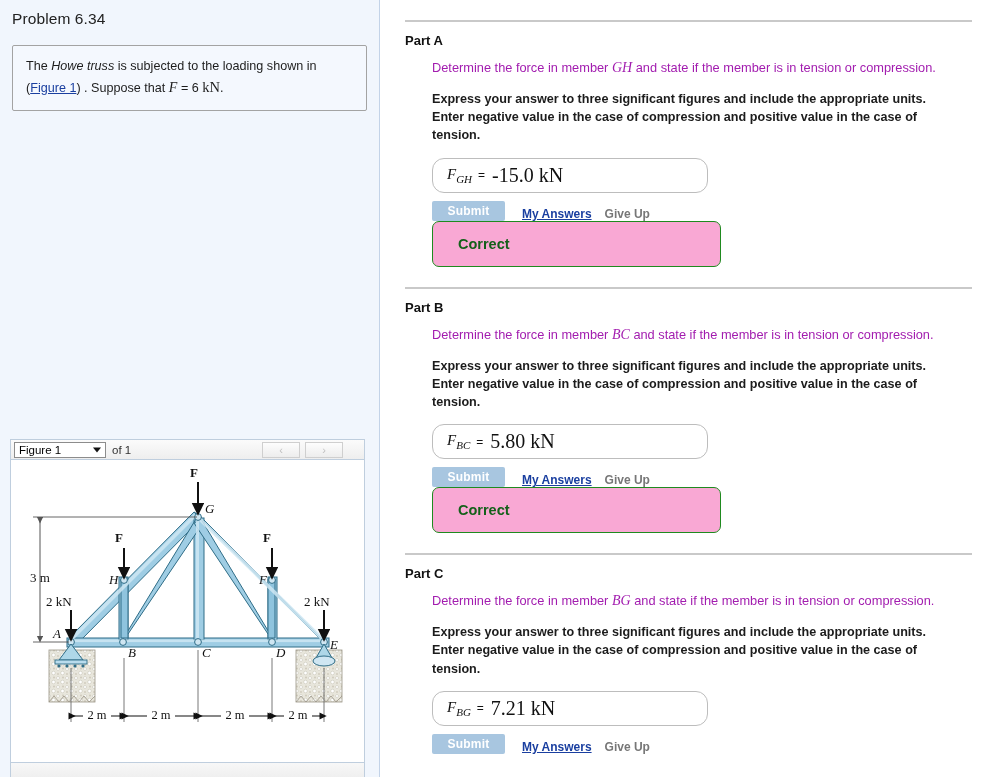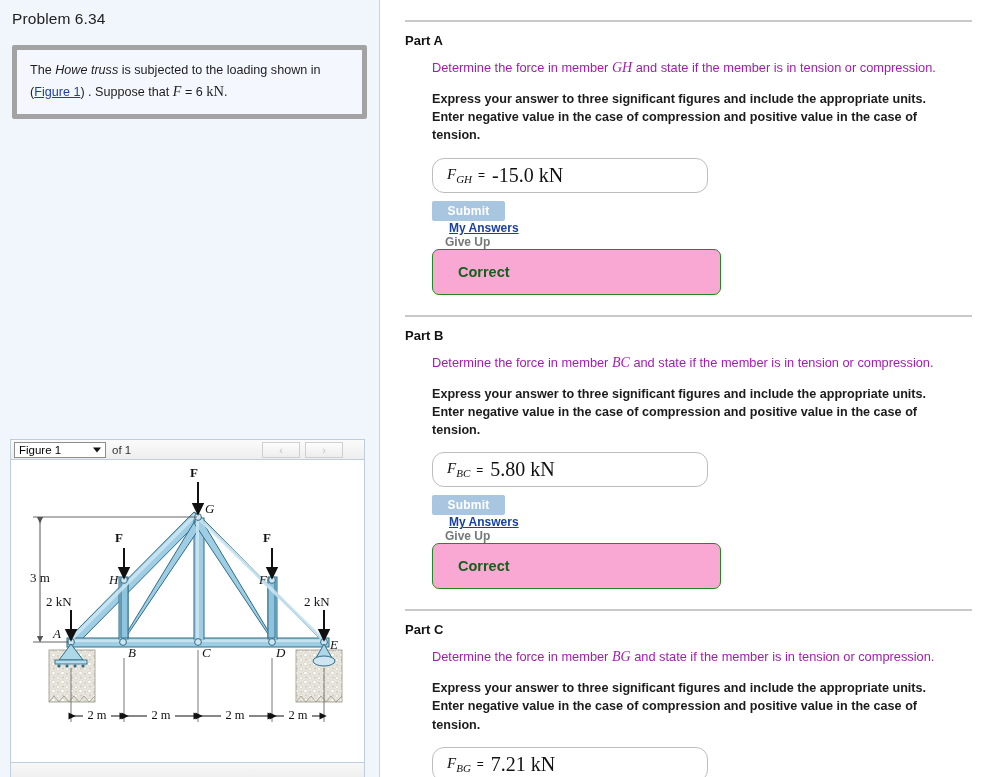--- a/index.html
+++ b/index.html
@@ -21,21 +21,21 @@
   }
   #problem-title {
     font-size: 15.5px;
     color: #222;
     padding: 10px 0 0 12px;
     letter-spacing: .1px;
   }
   #statement-box {
     margin: 17px 12px 0 12px;
     background: #f4f8fe;
-    border: 5px solid #a3a3a3;
+    border: 1px solid #a3a3a3;
     border-radius: 2px;
     padding: 11px 13px 12px 13px;
     font-size: 12.6px;
     line-height: 1.52;
     color: #1d1d1d;
   }
   .it { font-style: italic; }
   .mathvar { font-family: "Liberation Serif", serif; font-style: italic; font-size: 14px; }
   .mathunit { font-family: "Liberation Serif", serif; font-style: normal; font-size: 14.5px; }
   a.figlink { color: #1a3fa0; text-decoration: underline; }
@@ -128,21 +128,21 @@
     background: #fff;
     display: flex; align-items: center;
     padding-left: 14px;
   }
   .ans-label { font-family: "Liberation Serif", serif; font-style: italic; font-size: 15px; color: #111; }
   .ans-label sub { font-size: 11px; }
   .ans-eq { font-family: "Liberation Sans", sans-serif; font-size: 12px; margin: 0 7px 0 6px; color: #111; }
   .ans-value { font-family: "Liberation Serif", serif; font-size: 20px; color: #111; }
   .controls {
     margin-top: 8px;
-    display: flex; align-items: flex-start; flex-direction: column;
+    display: flex; align-items: flex-end;
   }
   .submit-btn {
     width: 73px; height: 20px;
     background: #a8c6e0;
     border-radius: 2px;
     color: #ffffff;
     font-size: 12px; font-weight: bold;
     display: flex; align-items: center; justify-content: center;
     letter-spacing: .2px;
   }

